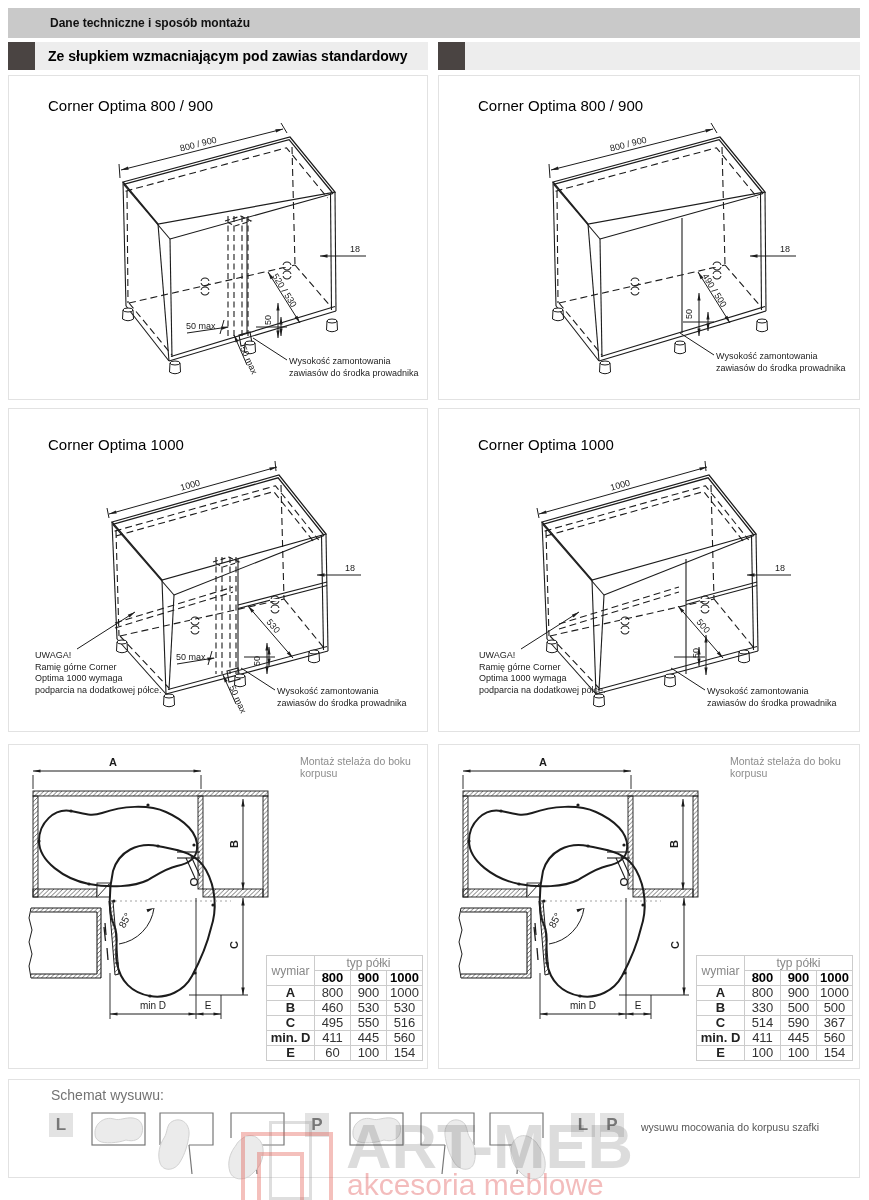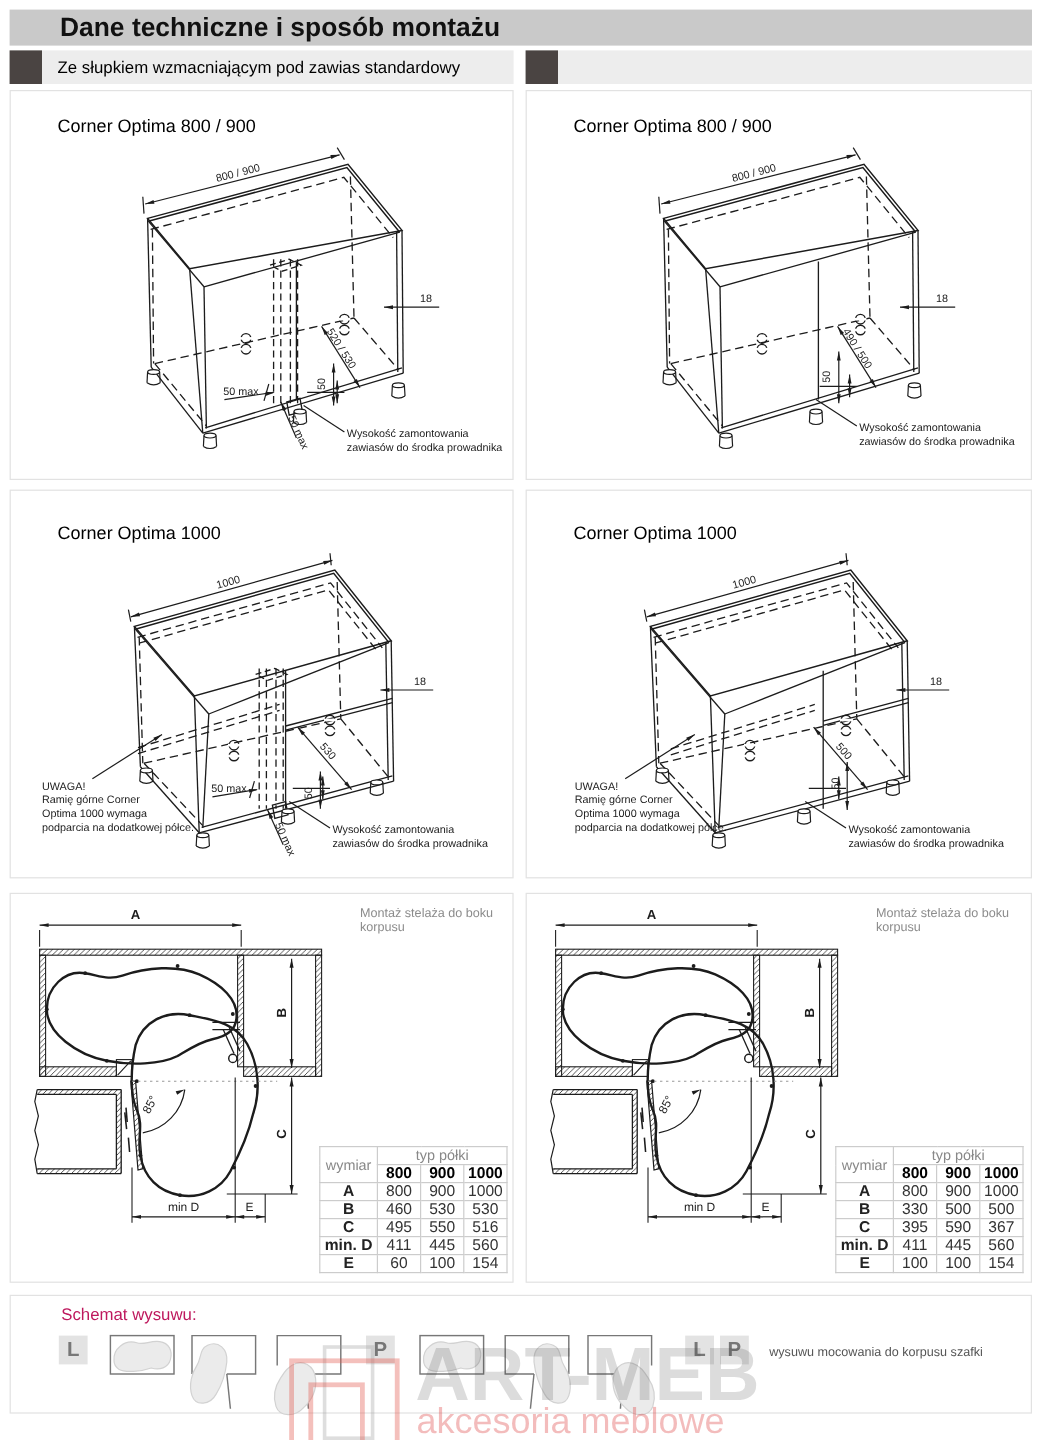--- a/index.html
+++ b/index.html
@@ -1,31 +1,31 @@
 <!DOCTYPE html>
 <html lang="pl"><head><meta charset="utf-8"><title>Dane techniczne</title>
 <style>
 *{margin:0;padding:0;box-sizing:border-box}
 html,body{width:869px;height:1200px;background:#fff;font-family:"Liberation Sans",sans-serif;position:relative;overflow:hidden}
 .topbar{position:absolute;left:8px;top:8px;width:852px;height:30px;background:#c9c9c9;color:#111;
- font-size:22px;font-weight:bold;line-height:30px;padding-left:42px}
+ font-size:12px;font-weight:bold;line-height:30px;padding-left:42px}
 .subbar{position:absolute;top:42px;height:28px;background:#ededed}
 .subbar .sq{position:absolute;left:0;top:0;width:27px;height:28px;background:#4a4442}
-.subbar .st{position:absolute;left:40px;top:0;height:40px;line-height:28px;font-size:14px;font-weight:normal;color:#000}
+.subbar .st{position:absolute;left:40px;top:0;height:40px;line-height:28px;font-size:14px;font-weight:bold;color:#000}
 .panel{position:absolute;border:1px solid #e2e2e2;background:#fff}
 .ptitle{position:absolute;left:39px;top:21px;font-size:15px;font-weight:normal;color:#000}
 .mont{position:absolute;left:291px;top:10px;width:125px;font-size:10.5px;color:#8c8c8c;line-height:12px}
 .tbl{position:absolute;left:257px;top:210px}
 table.dim{border-collapse:collapse;font-size:13px;color:#222}
 table.dim td,table.dim th{border:1px solid #ccc;padding:0;text-align:center;height:13.6px;line-height:14px}
 table.dim th{font-weight:bold;width:48px;font-size:13px}
 table.dim td{width:36px;color:#333}
 table.dim .gray{color:#888;font-weight:normal;font-size:12px}
 table.dim .hd{font-weight:bold;color:#000}
-.schem{position:absolute;left:42px;top:7px;font-size:14px;color:#be185d}
+.schem{position:absolute;left:42px;top:7px;font-size:14px;color:#737373}
 .badge{position:absolute;top:33px;width:24px;height:24px;background:#e3e3e3;color:#777;
  font-weight:bold;font-size:17px;text-align:center;line-height:24px}
 .ic{position:absolute;top:32px}
 .sm{position:absolute;left:632px;top:41px;font-size:10.5px;color:#555}
 .wm{position:absolute;left:0;top:0;width:869px;height:1200px;pointer-events:none}
 svg text{font-family:"Liberation Sans",sans-serif}
 </style></head>
 <body>
 <div class="topbar">Dane techniczne i sposób montażu</div>
 <div class="subbar" style="left:8px;width:420px">
@@ -594,21 +594,21 @@
             <td>1000</td>
           </tr>
           <tr>
             <th>B</th>
             <td>330</td>
             <td>500</td>
             <td>500</td>
           </tr>
           <tr>
             <th>C</th>
-            <td>395</td>
+            <td>514</td>
             <td>590</td>
             <td>367</td>
           </tr>
           <tr>
             <th>min. D</th>
             <td>411</td>
             <td>445</td>
             <td>560</td>
           </tr>
           <tr>

